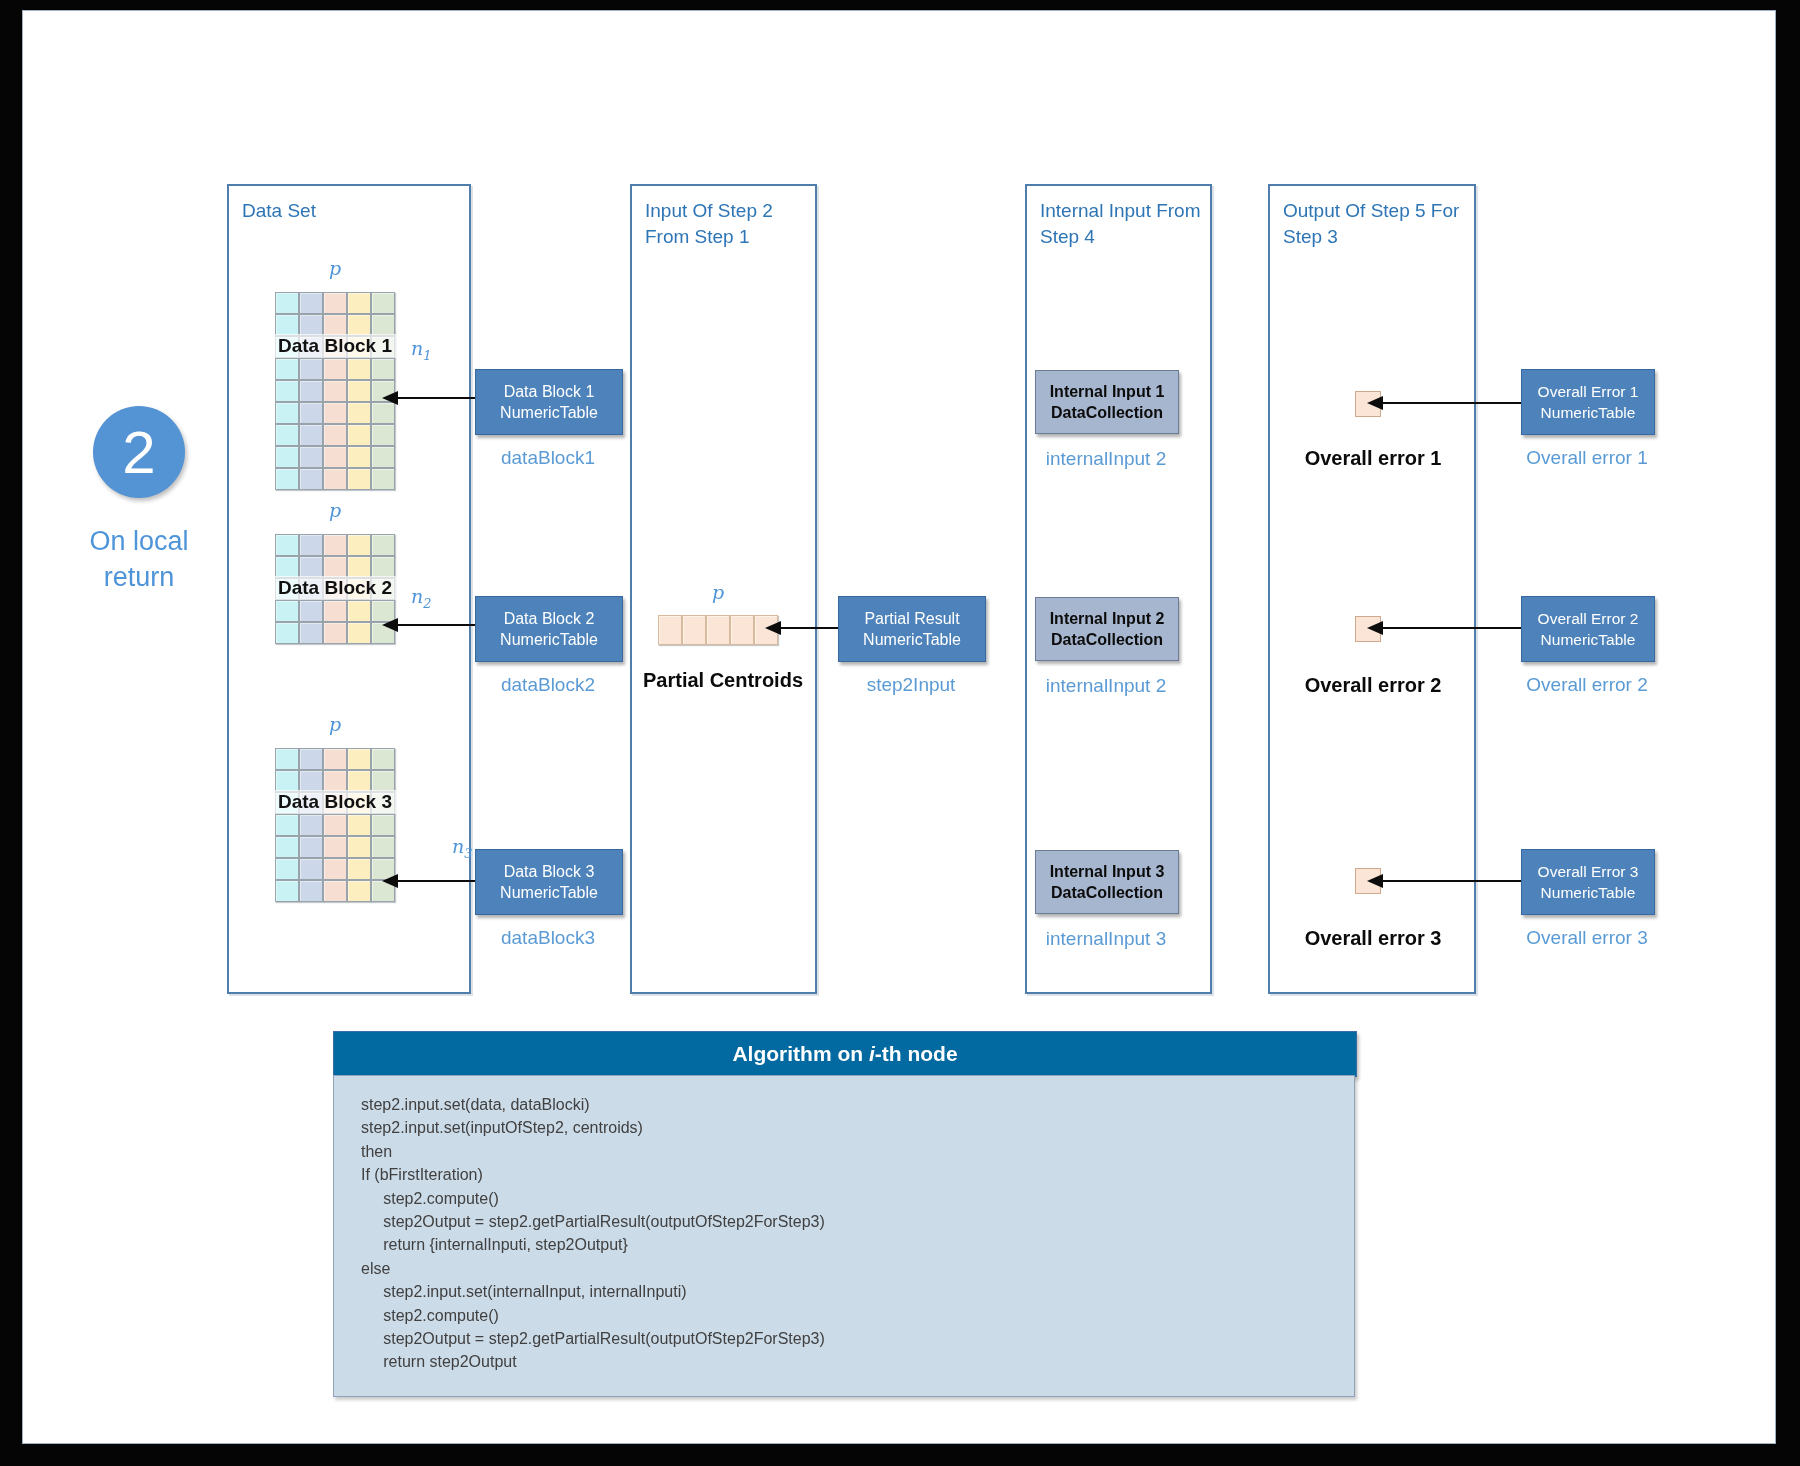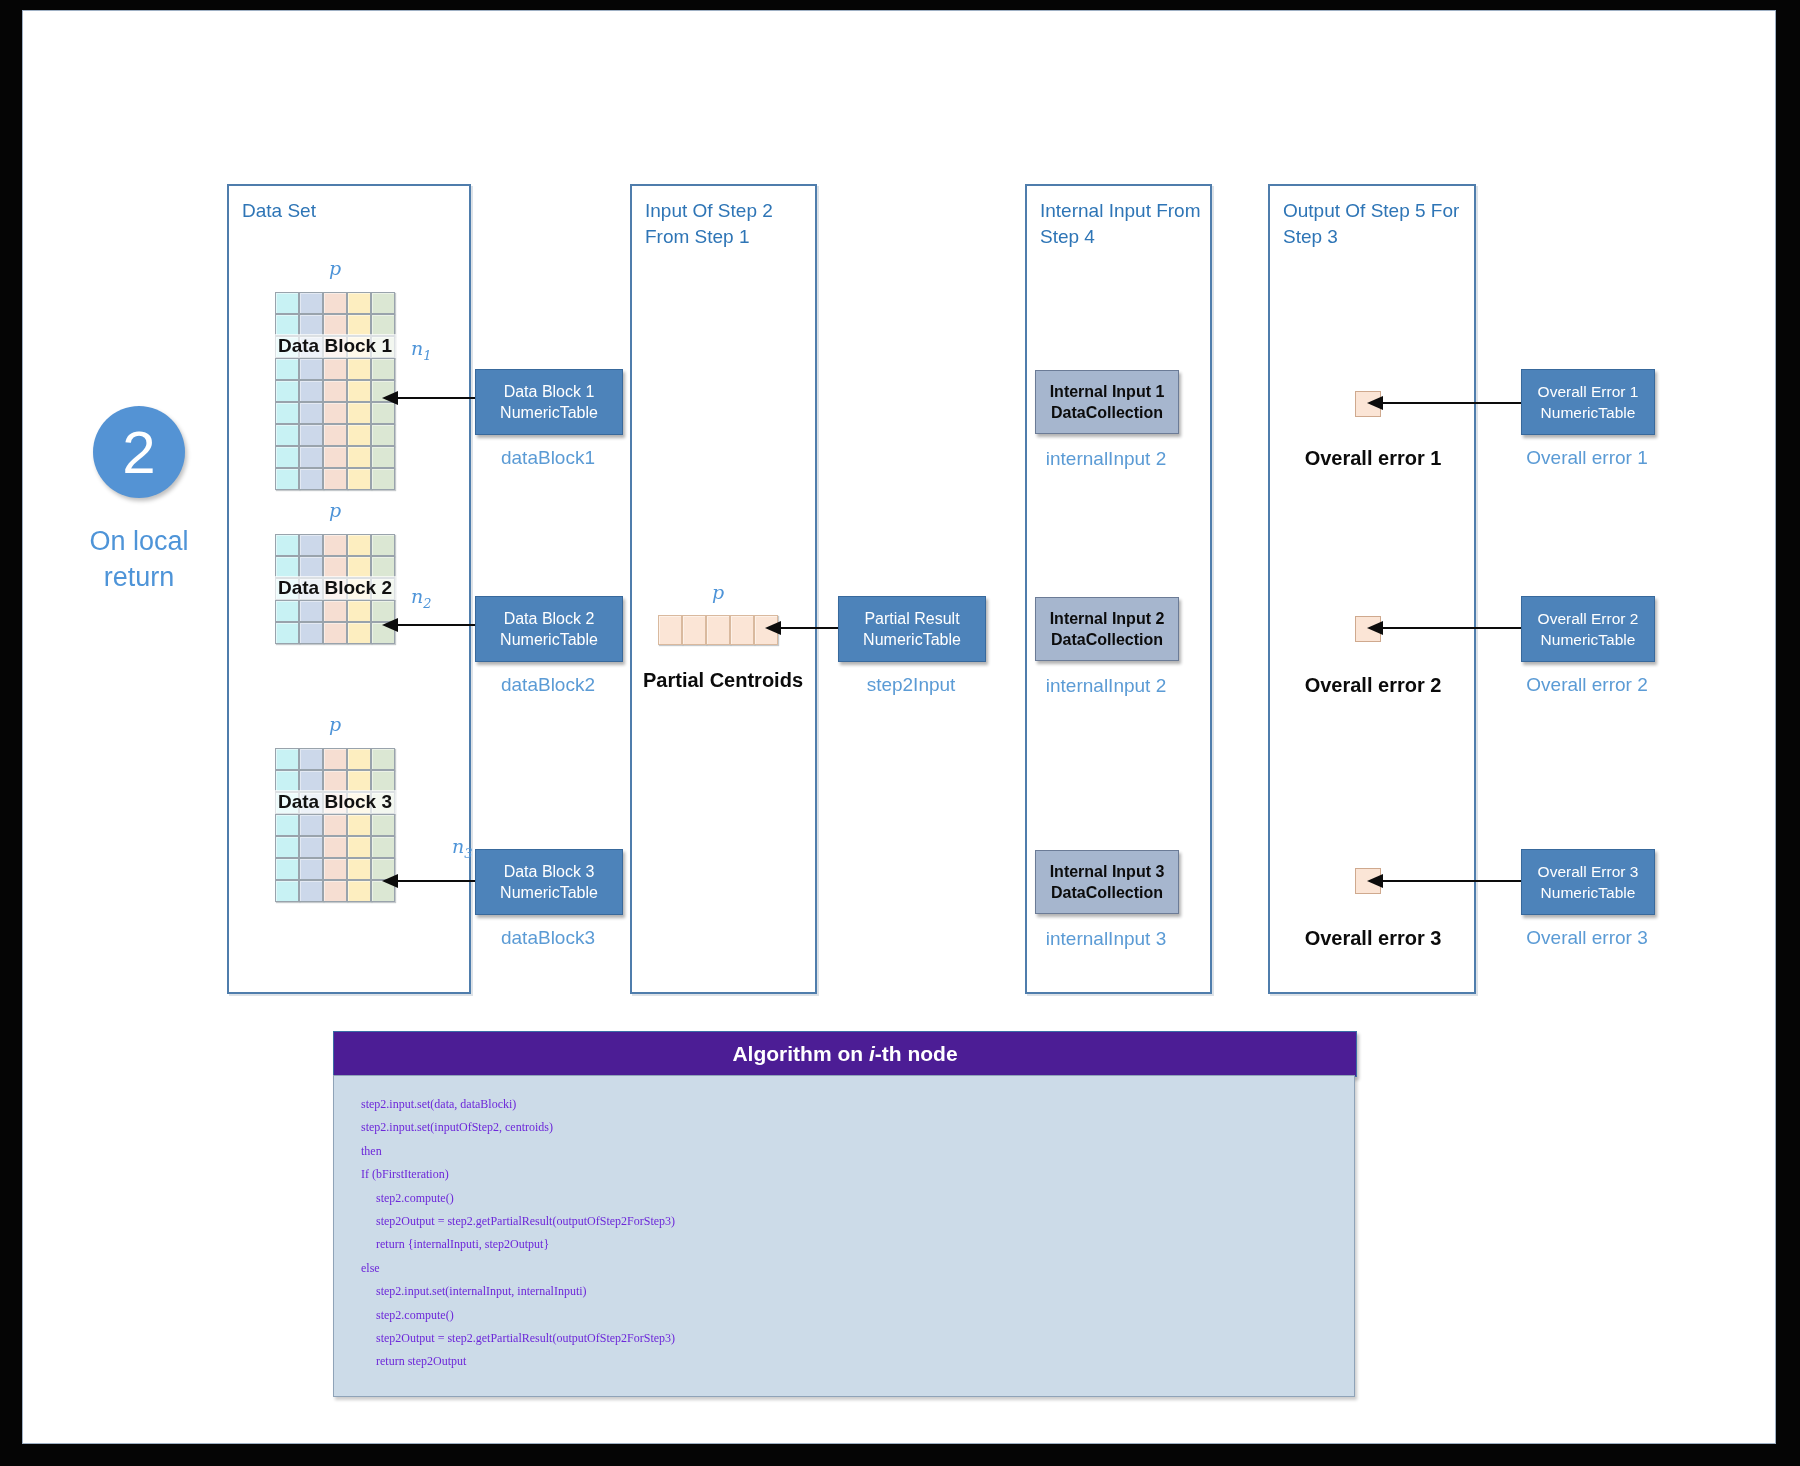--- a/index.html
+++ b/index.html
@@ -48,31 +48,31 @@
 
   
   .arrow{position:absolute;height:2px;background:#0c0c0c;}
   .arrow::before{content:"";position:absolute;left:-15px;top:-6px;width:0;height:0;
                  border-top:7px solid transparent;border-bottom:7px solid transparent;
                  border-right:16px solid #0c0c0c;}
 
   .sq{position:absolute;width:26px;height:26px;background:#fbe5d6;border:1px solid #cfa98e;box-sizing:border-box;}
 
   
-  .algo-header{position:absolute;left:310px;top:1020px;width:1022px;height:44px;background:#4c1d95;
+  .algo-header{position:absolute;left:310px;top:1020px;width:1022px;height:44px;background:#0369a1;
                border:1px solid #3a6da6;display:flex;align-items:center;justify-content:center;
                color:#fff;font-size:21px;font-weight:600;box-shadow:2px 3px 3px rgba(0,0,0,.25);}
   .algo-header::before{content:"";position:absolute;left:14px;right:-7px;top:-9px;height:100%;
                        background:#b9cfe6;z-index:-1;}
   .algo-header .t{position:relative;z-index:1;}
   .algo-body{position:absolute;left:310px;top:1064px;width:1022px;height:322px;background:#ccdbe8;
              border:1px solid #8fa3b8;box-sizing:border-box;padding:17px 10px 0 27px;
              box-shadow:2px 3px 3px rgba(0,0,0,.2);}
-  .codeline{font-family:Liberation Serif, serif;font-size:12px;line-height:23.4px;
-            color:#6d28d9;white-space:pre;}
+  .codeline{font-family:Liberation Sans, sans-serif;font-size:16px;line-height:23.4px;
+            color:#404040;white-space:pre;}
 </style>
 </head>
 <body>
 
 <div class="stage">
   <div class="page">
 
     <div class="badge">
       <span>2</span>
     </div>

